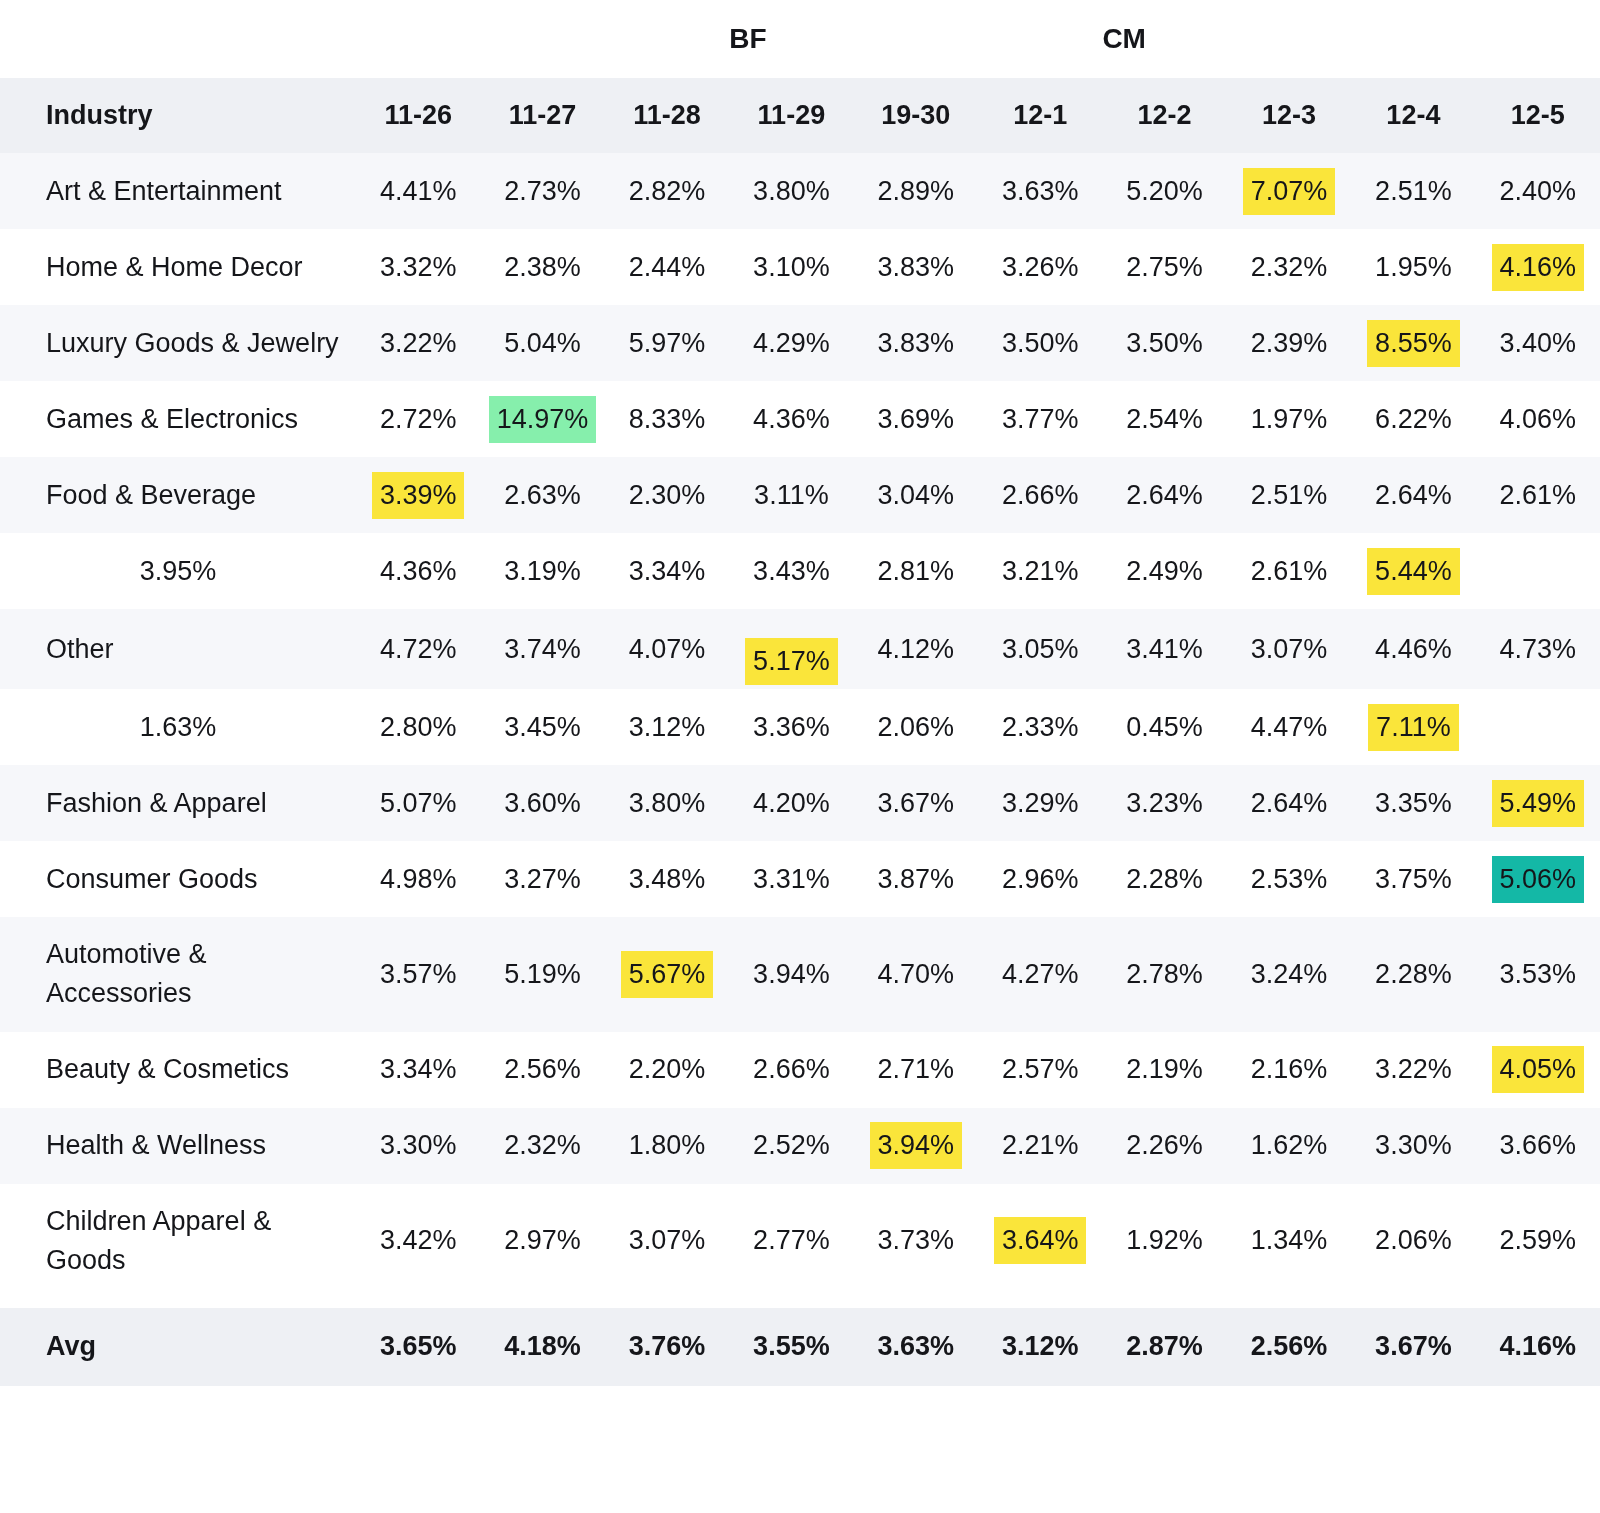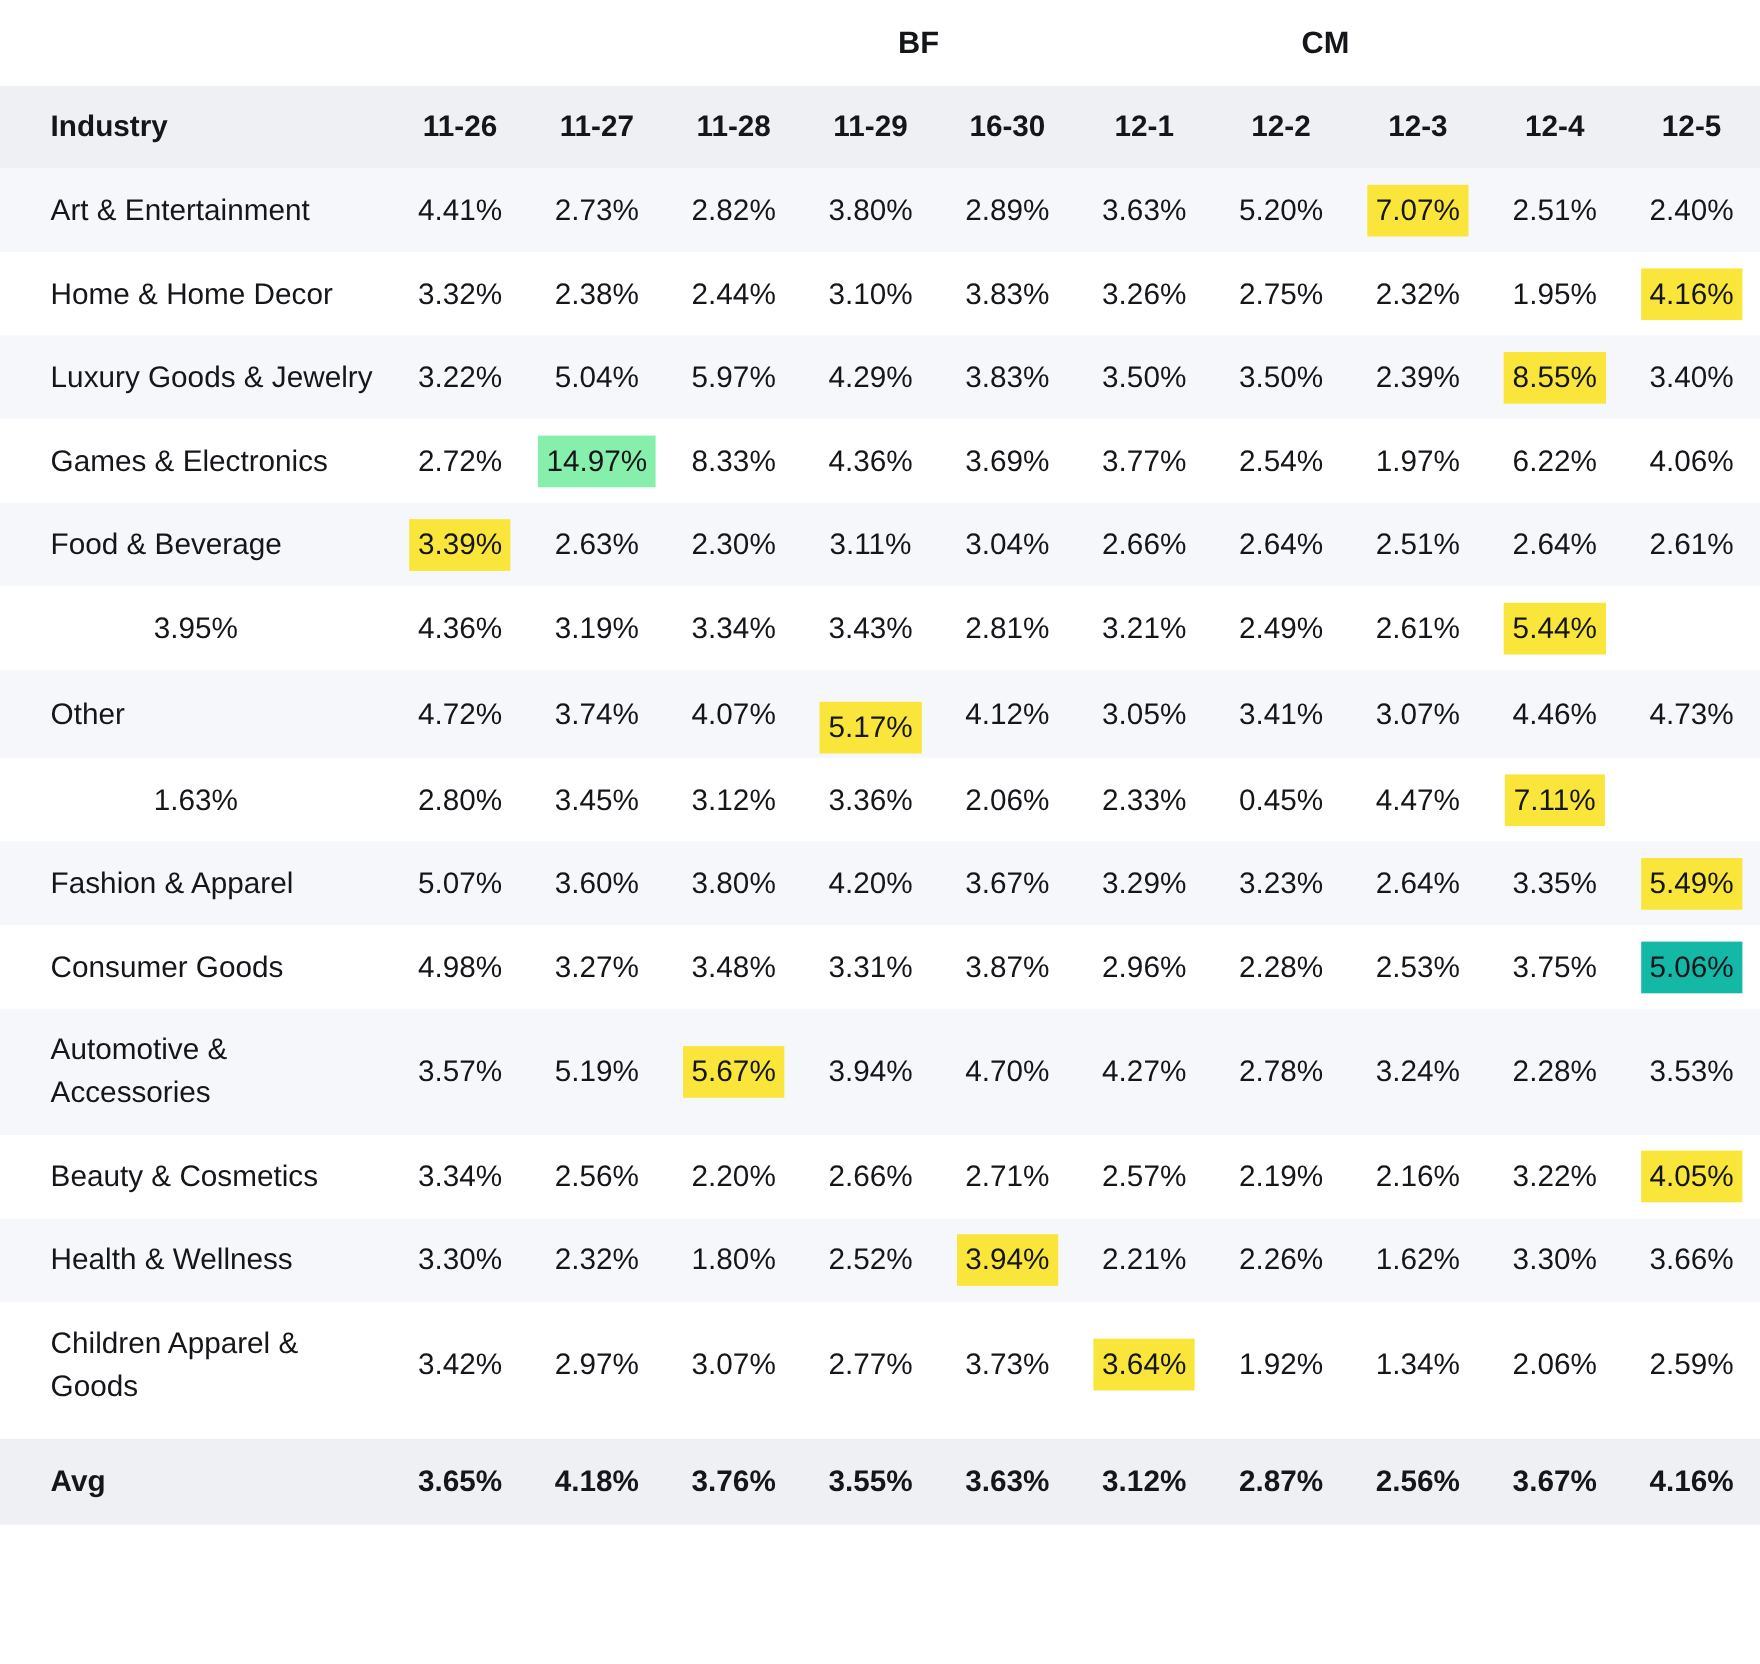--- a/index.html
+++ b/index.html
@@ -18,21 +18,21 @@
   .row {
     display: grid;
     grid-template-columns: 356px repeat(10, 1fr);
     align-items: center;
   }
   .event-row {
     min-height: 78px;
     background: #ffffff;
   }
   .event-cell {
-    text-align: right;
+    text-align: left;
     font-size: 28px;
     font-weight: 700;
   }
   .header-row {
     min-height: 74px;
     background: #eef0f4;
     font-weight: 700;
   }
   .cell {
     text-align: center;
@@ -76,21 +76,21 @@
       <div class="event-cell"></div>
       <div class="event-cell"></div>
       <div class="event-cell"></div>
     </div>
   <div class="row header-row" id="header-row">
       <div class="industry-cell">Industry</div>
       <div class="cell">11-26</div>
       <div class="cell">11-27</div>
       <div class="cell">11-28</div>
       <div class="cell">11-29</div>
-      <div class="cell">16-30</div>
+      <div class="cell">19-30</div>
       <div class="cell">12-1</div>
       <div class="cell">12-2</div>
       <div class="cell">12-3</div>
       <div class="cell">12-4</div>
       <div class="cell">12-5</div>
     </div>
   <div id="table-body">
       <div class="row data-row alt">
         <div class="industry-cell">Art &amp; Entertainment</div>
         <div class="cell"><span>4.41%</span></div>

